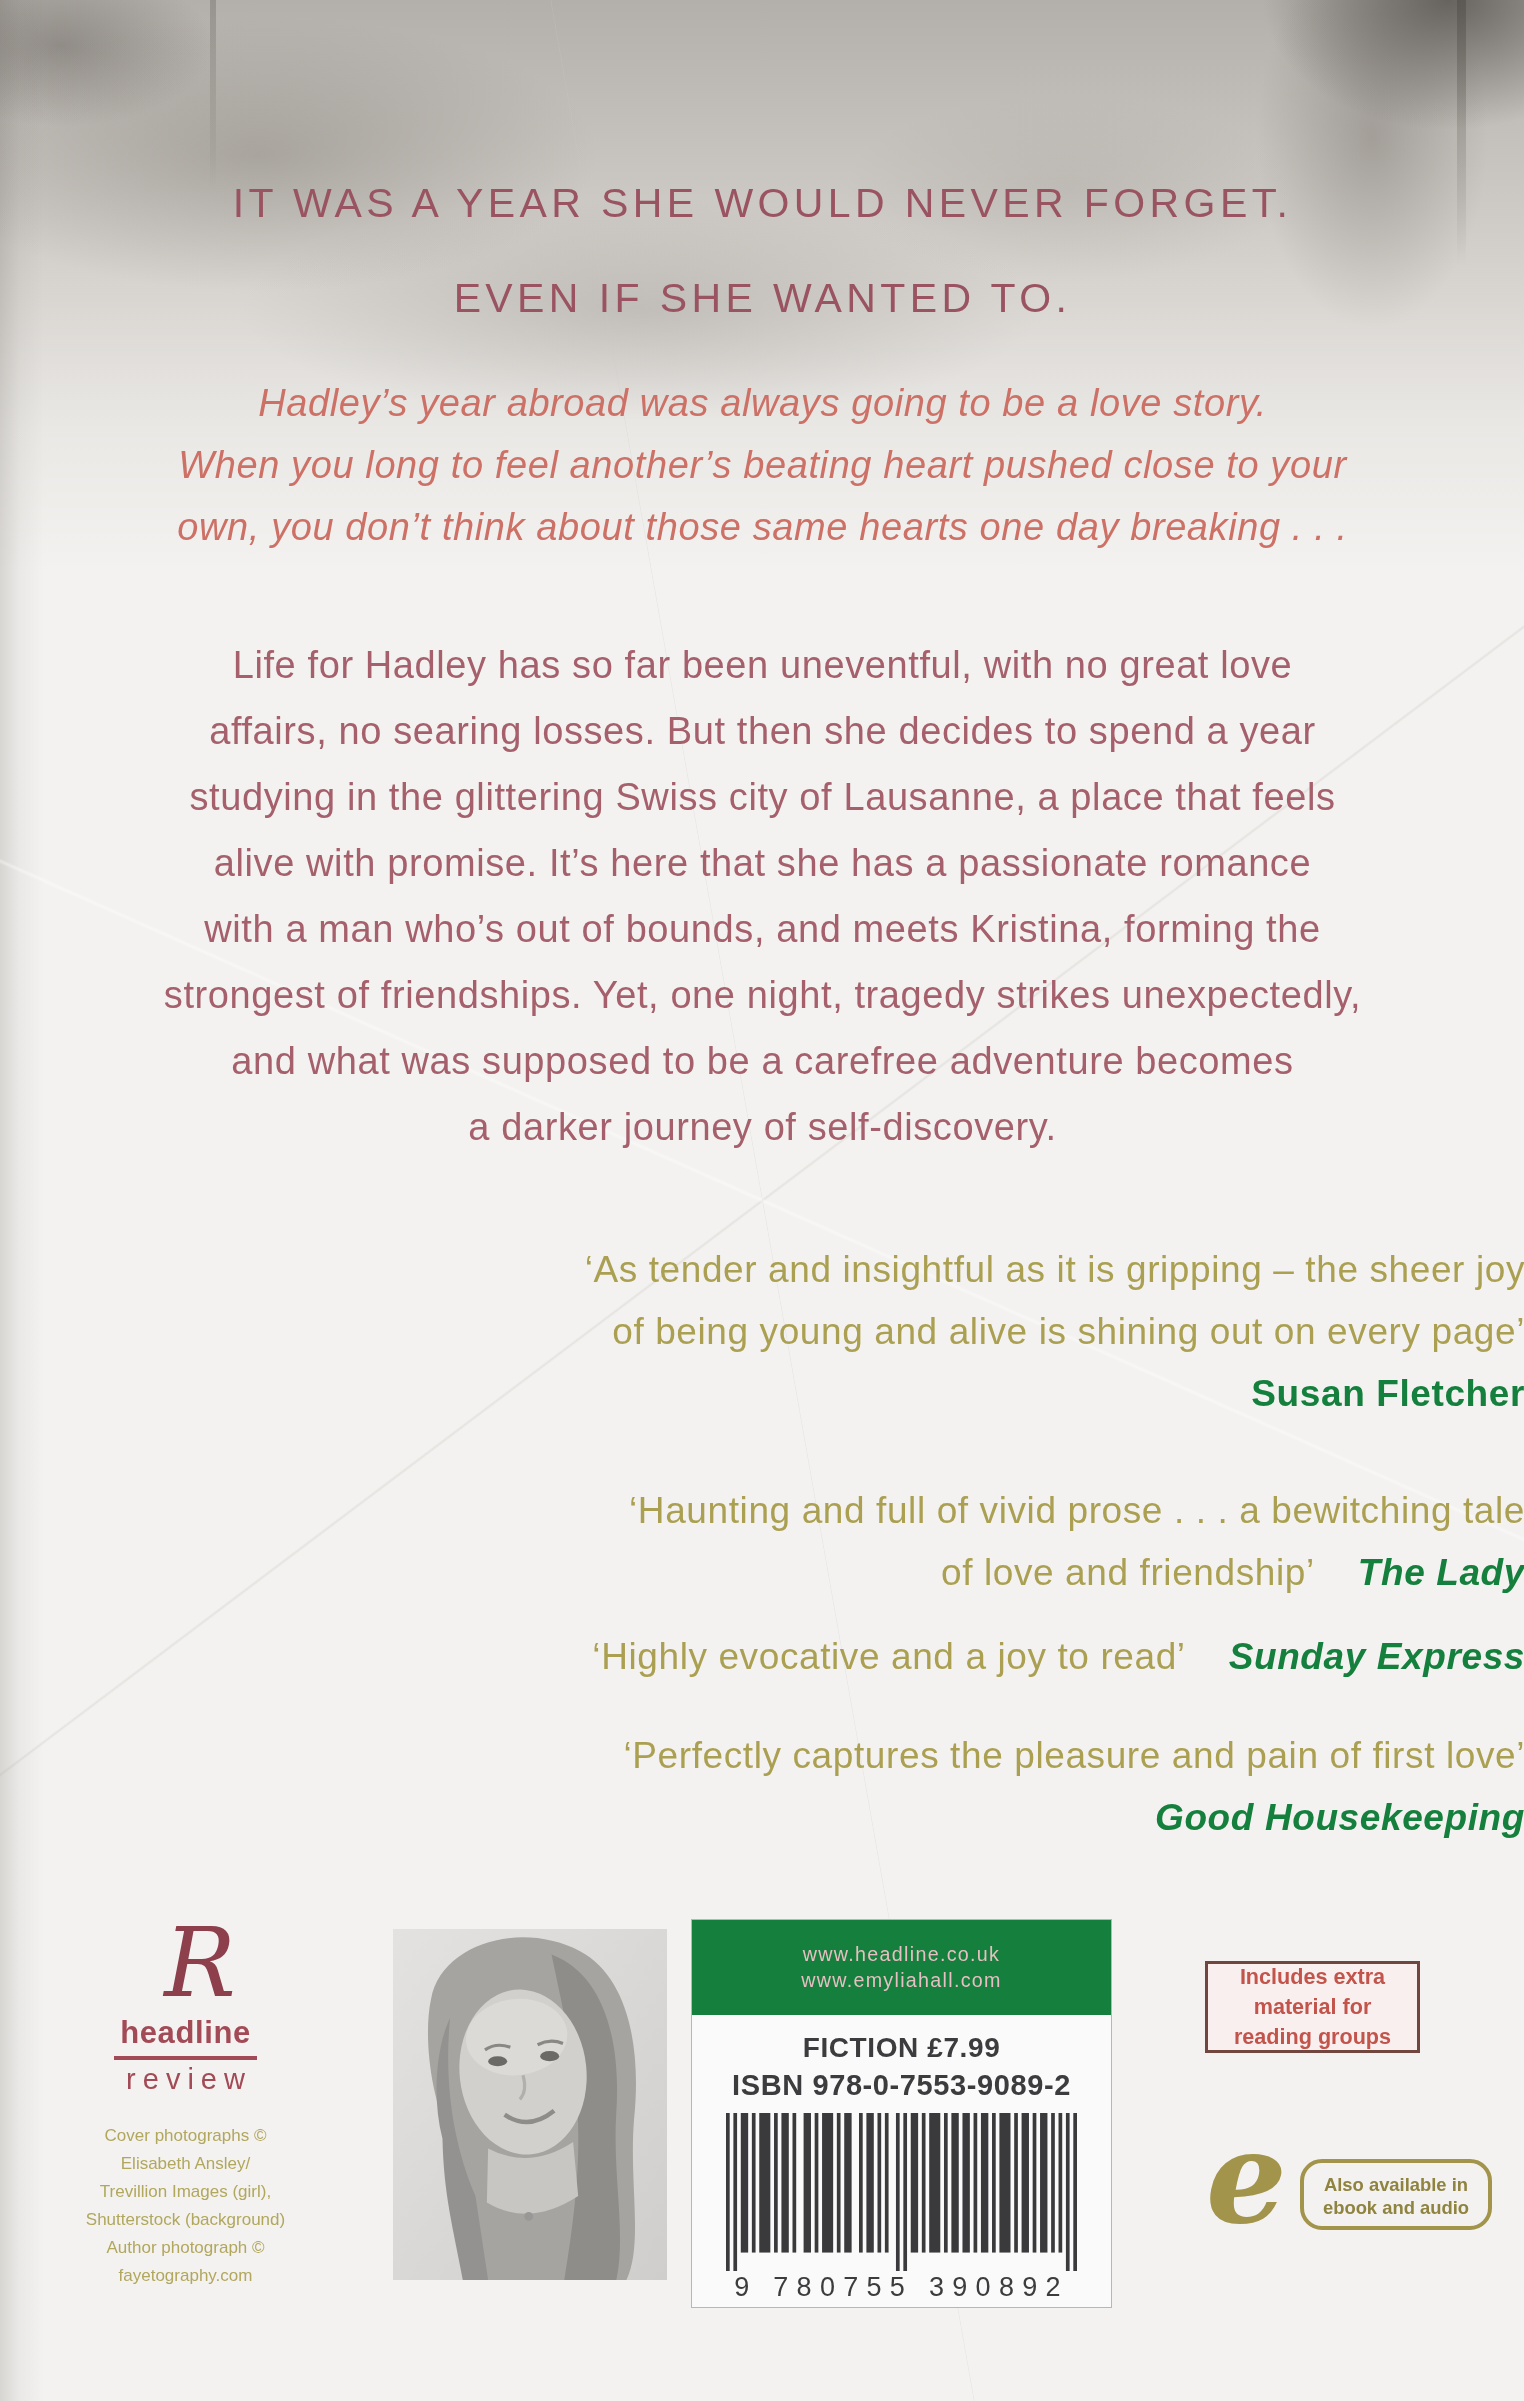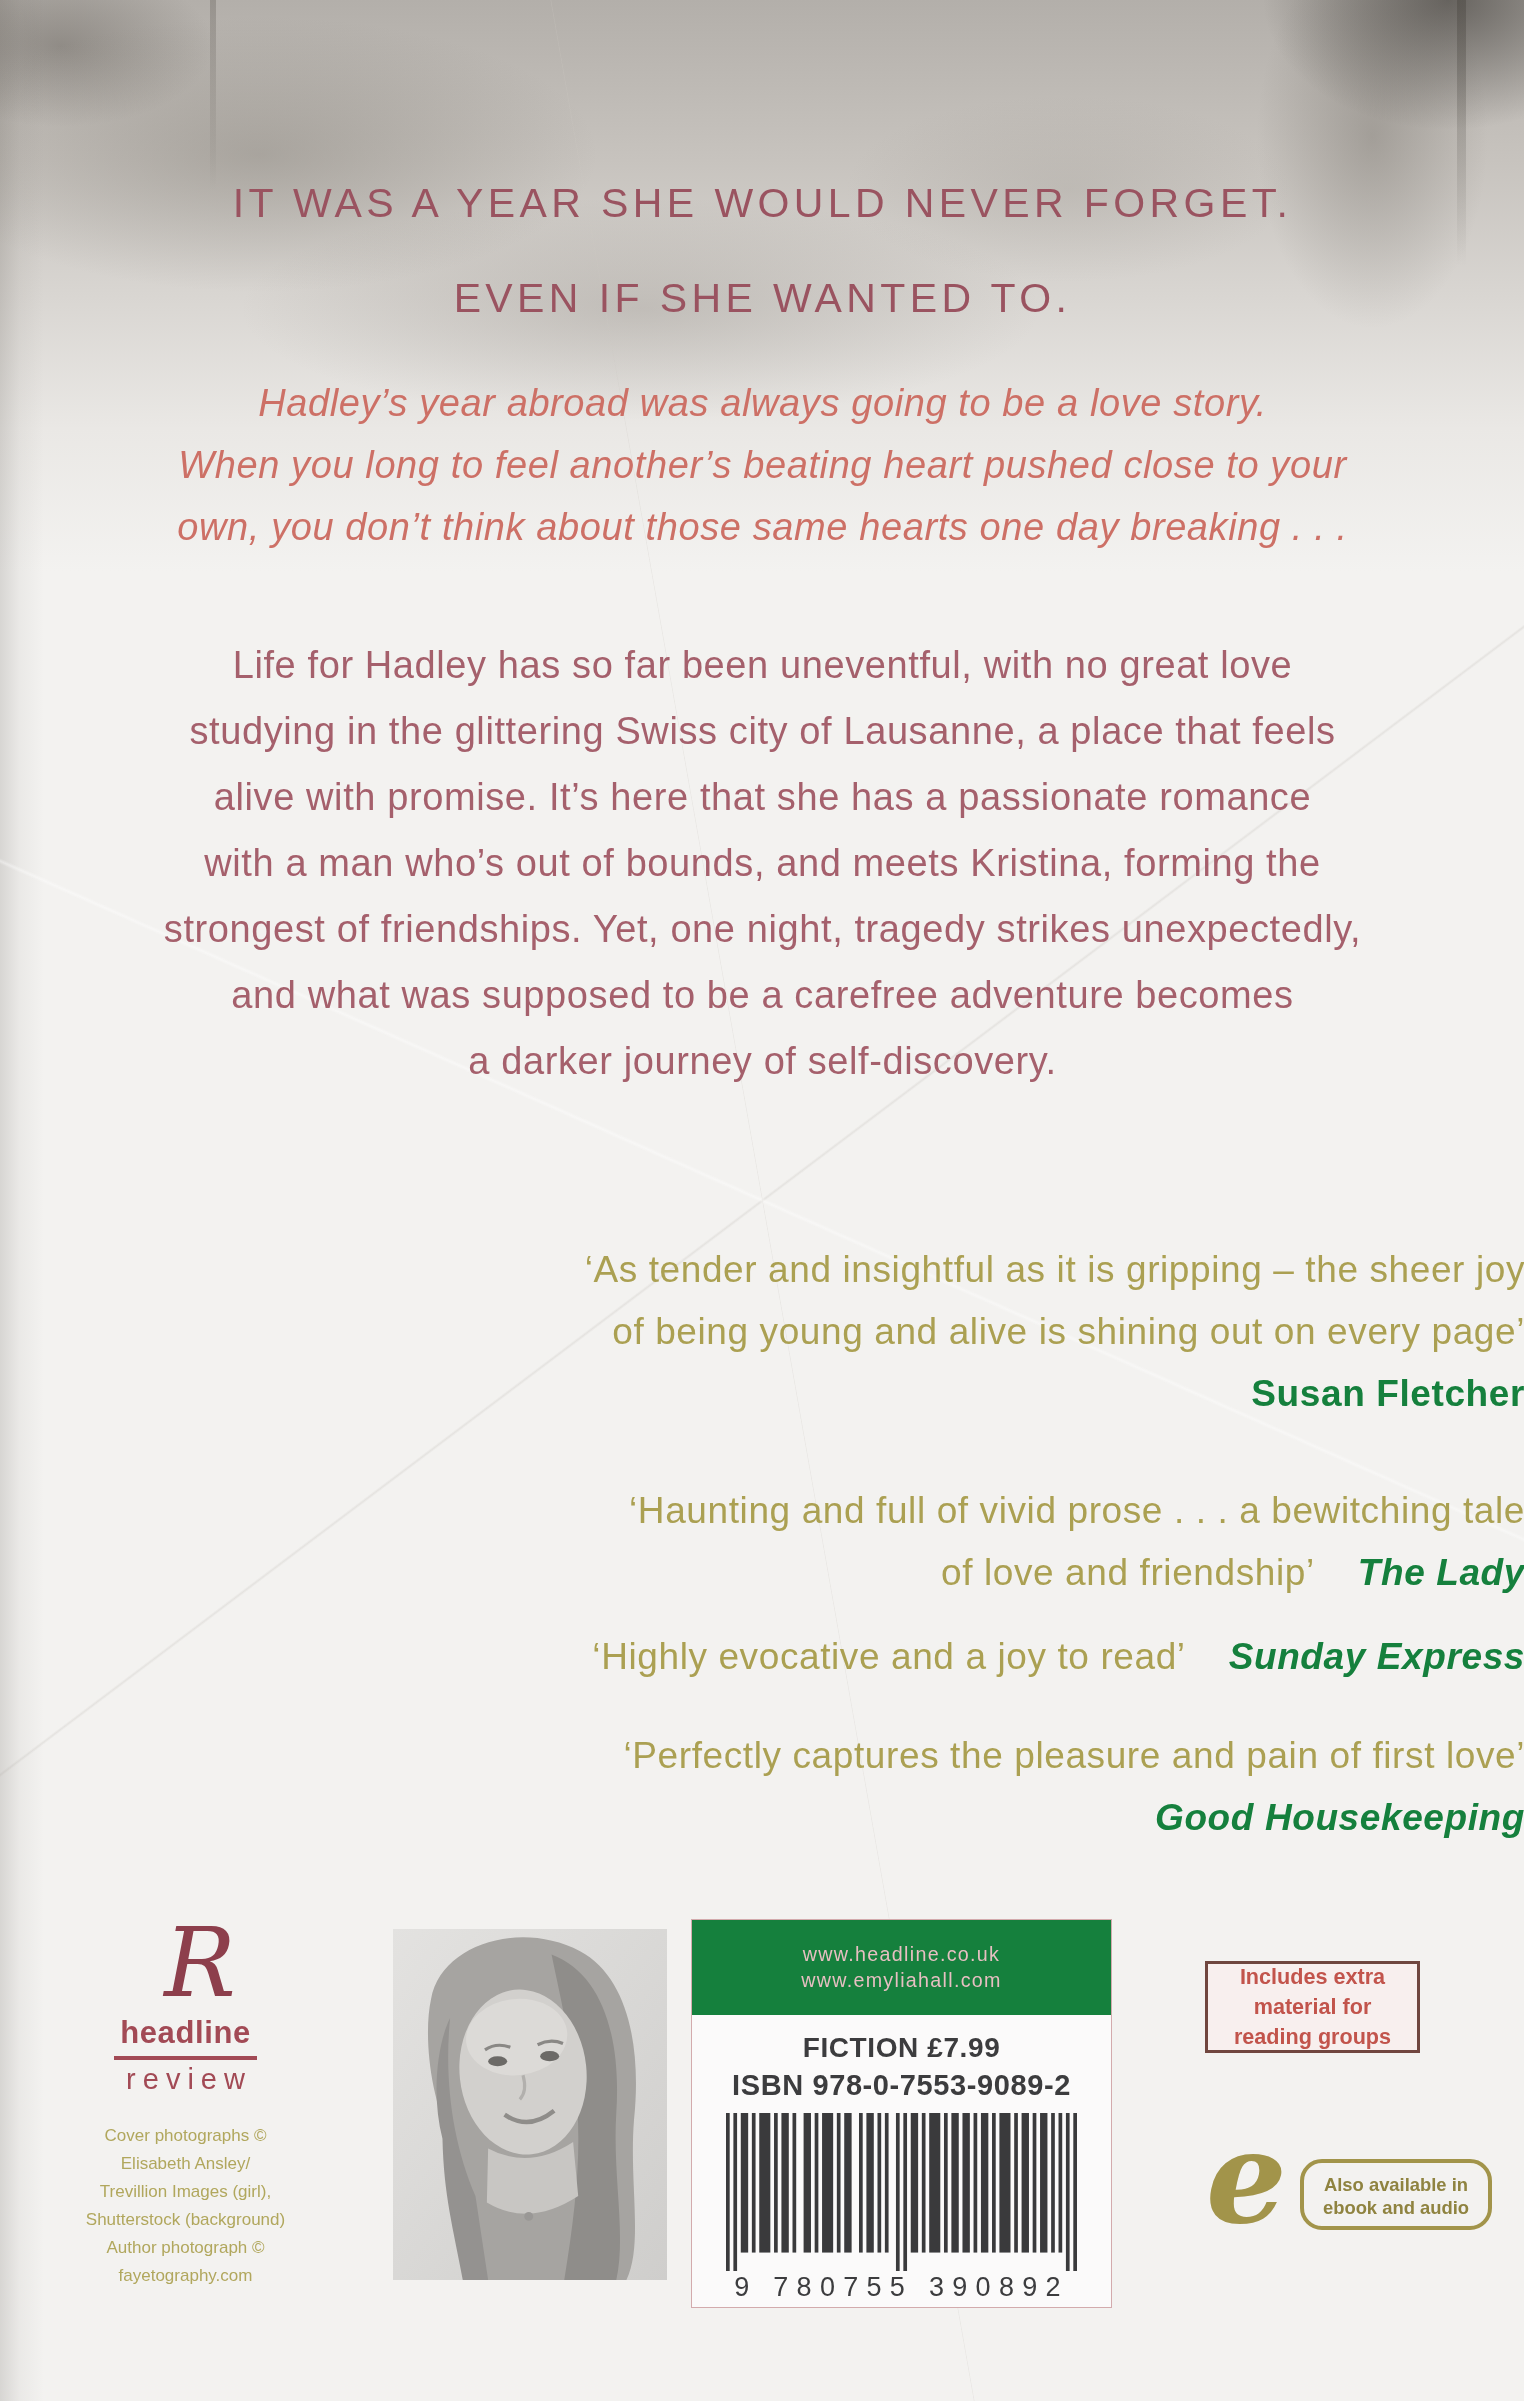--- a/index.html
+++ b/index.html
@@ -95,20 +95,21 @@
   </div>
 
   <div class="tblock intro">
     <div>Hadley’s year abroad was always going to be a love story.</div>
     <div>When you long to feel another’s beating heart pushed close to your</div>
     <div>own, you don’t think about those same hearts one day breaking . . .</div>
   </div>
 
   <div class="tblock synopsis">
     <div>Life for Hadley has so far been uneventful, with no great love</div>
+    <div>affairs, no searing losses. But then she decides to spend a year</div>
     <div>studying in the glittering Swiss city of Lausanne, a place that feels</div>
     <div>alive with promise. It’s here that she has a passionate romance</div>
     <div>with a man who’s out of bounds, and meets Kristina, forming the</div>
     <div>strongest of friendships. Yet, one night, tragedy strikes unexpectedly,</div>
     <div>and what was supposed to be a carefree adventure becomes</div>
     <div>a darker journey of self-discovery.</div>
   </div>
 
   <div class="tblock quote q1">
     <div>‘As tender and insightful as it is gripping – the sheer joy</div>

